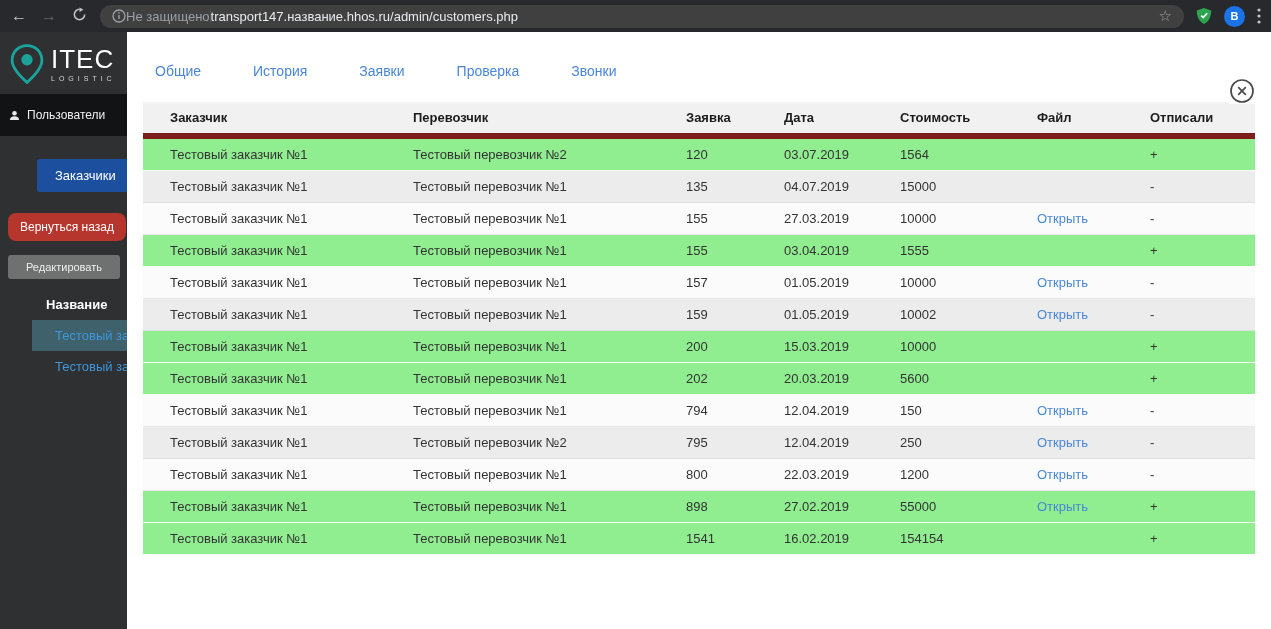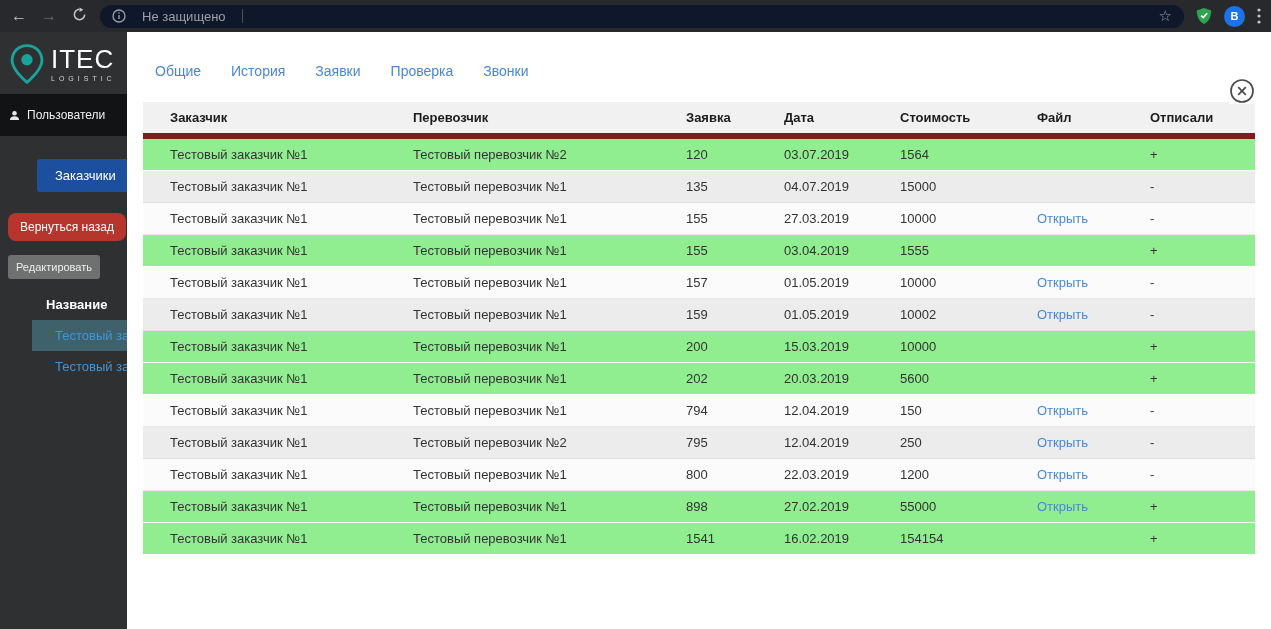--- a/index.html
+++ b/index.html
@@ -12,22 +12,22 @@
 
   
   .browser-bar {
     position: absolute; top: 0; left: 0; right: 0; height: 32px;
     background: #28292d; display: flex; align-items: center;
     padding: 0 10px; gap: 12px; z-index: 40;
   }
   .nav-ic { color: #c3c6c9; font-size: 16px; width: 18px; text-align: center; cursor: pointer; line-height: 1; }
   .nav-ic.disabled { color: #62656a; cursor: default; }
   .omnibox {
-    flex: 1; height: 23px; background: #0f172a; border-radius: 12px;
-    display: flex; align-items: center; padding: 0 12px; gap: 16px;
+    flex: 1; height: 23px; background: #404040; border-radius: 12px;
+    display: flex; align-items: center; padding: 0 12px; gap: 0;
     color: #9aa0a6; font-size: 13px; min-width: 0;
   }
   .omni-label { white-space: nowrap; }
   .omni-divider { width: 1px; height: 14px; background: #4c4f54; }
   .omni-url { color: #e8eaed; white-space: nowrap; overflow: hidden; }
   .omni-star { margin-left: auto; color: #9aa0a6; font-size: 15px; cursor: pointer; }
   .ext-shield { display: flex; align-items: center; cursor: pointer; }
   .avatar {
     width: 21px; height: 21px; border-radius: 50%; background: #1a73e8;
     color: #fff; font-size: 11px; font-weight: bold;
@@ -44,34 +44,34 @@
   .logo-text { display: flex; flex-direction: column; }
   .logo-title { font-size: 26px; font-weight: 400; color: #fff; letter-spacing: 1px; line-height: 1; }
   .logo-sub { font-size: 7px; letter-spacing: 4px; color: #d5d5d5; margin-top: 3px; white-space: nowrap; }
   .users-bar {
     background: #121315; height: 42px; display: flex; align-items: center;
     gap: 7px; padding-left: 9px; font-size: 12px; color: #f0f0f0; white-space: nowrap; cursor: pointer;
   }
   .side-btn { display: block; width: max-content; border: none; border-radius: 3px; color: #fff; cursor: pointer; white-space: nowrap; font-family: inherit; }
   .btn-customers { margin: 23px 0 0 37px; background: #1c509f; font-size: 13px; padding: 9px 18px; }
   .btn-back { margin: 21px 0 0 8px; background: #b6352c; font-size: 12px; padding: 7px 12px; border-radius: 8px; }
-  .btn-edit { margin: 14px 0 0 8px; background: #6f7070; font-size: 11px; padding: 6px 8px; color: #eeeeee; }
+  .btn-edit { margin: 14px 0 0 8px; background: #6f7070; font-size: 11px; padding: 6px 18px; color: #eeeeee; }
   .list-header { margin: 18px 0 8px 46px; font-size: 13px; font-weight: 700; color: #fff; }
   .side-item {
     height: 31px; line-height: 31px; padding-left: 23px; margin-left: 32px;
     font-size: 13px; color: #3f96d8; white-space: nowrap; cursor: pointer;
   }
   .side-item.selected { background: #3e616c; }
 
   
   .modal {
     position: absolute; top: 32px; left: 127px; right: 0; bottom: 0;
     background: #ffffff; z-index: 20;
   }
-  .tabs-row { display: flex; align-items: center; gap: 30px; margin: 18px 0 0 28px; height: 42px; }
+  .tabs-row { display: flex; align-items: center; gap: 52px; margin: 18px 0 0 28px; height: 42px; }
   .tab {
     background: none; border: none; color: #4a86d8; font-size: 14px;
     font-family: inherit; padding: 0; cursor: pointer; white-space: nowrap;
   }
   .tab-active { background: #4472c4; color: #fff; padding: 10px 23px; border-radius: 4px; }
   .close-btn { position: absolute; top: 46px; right: 16px; cursor: pointer; line-height: 0; background: #fff; border: none; }
 
   .table-wrap { margin: 10px 16px 0 16px; }
   table { width: 100%; border-collapse: collapse; table-layout: fixed; font-size: 13px; }
   thead th {
@@ -99,20 +99,21 @@
   <div class="omnibox">
     <span style="line-height:0;">
       <svg width="14" height="14" viewBox="0 0 14 14">
           <circle cx="7" cy="7" r="6" fill="none" stroke="#9aa0a6" stroke-width="1.3"></circle>
           <rect x="6.3" y="6" width="1.4" height="4" fill="#9aa0a6"></rect>
           <rect x="6.3" y="3.3" width="1.4" height="1.4" fill="#9aa0a6"></rect>
         </svg>
     </span>
     <span class="omni-label">Не защищено</span>
     <span class="omni-divider"></span>
+    <span class="omni-url">transport147.название.hhos.ru/admin/customers.php</span>
     <span class="omni-star">☆</span>
   </div>
   <span class="ext-shield">
     <svg width="16" height="18" viewBox="0 0 20 22">
         <path d="M10 1 L19 4 C19 12 16 18 10 21 C4 18 1 12 1 4 Z" fill="#2da44e"></path>
         <path d="M6.5 10.5 L9 13 L14 7.5" stroke="#fff" stroke-width="2" fill="none"></path>
       </svg>
   </span>
   <span class="avatar">B</span>
   <span class="menu-dots">

